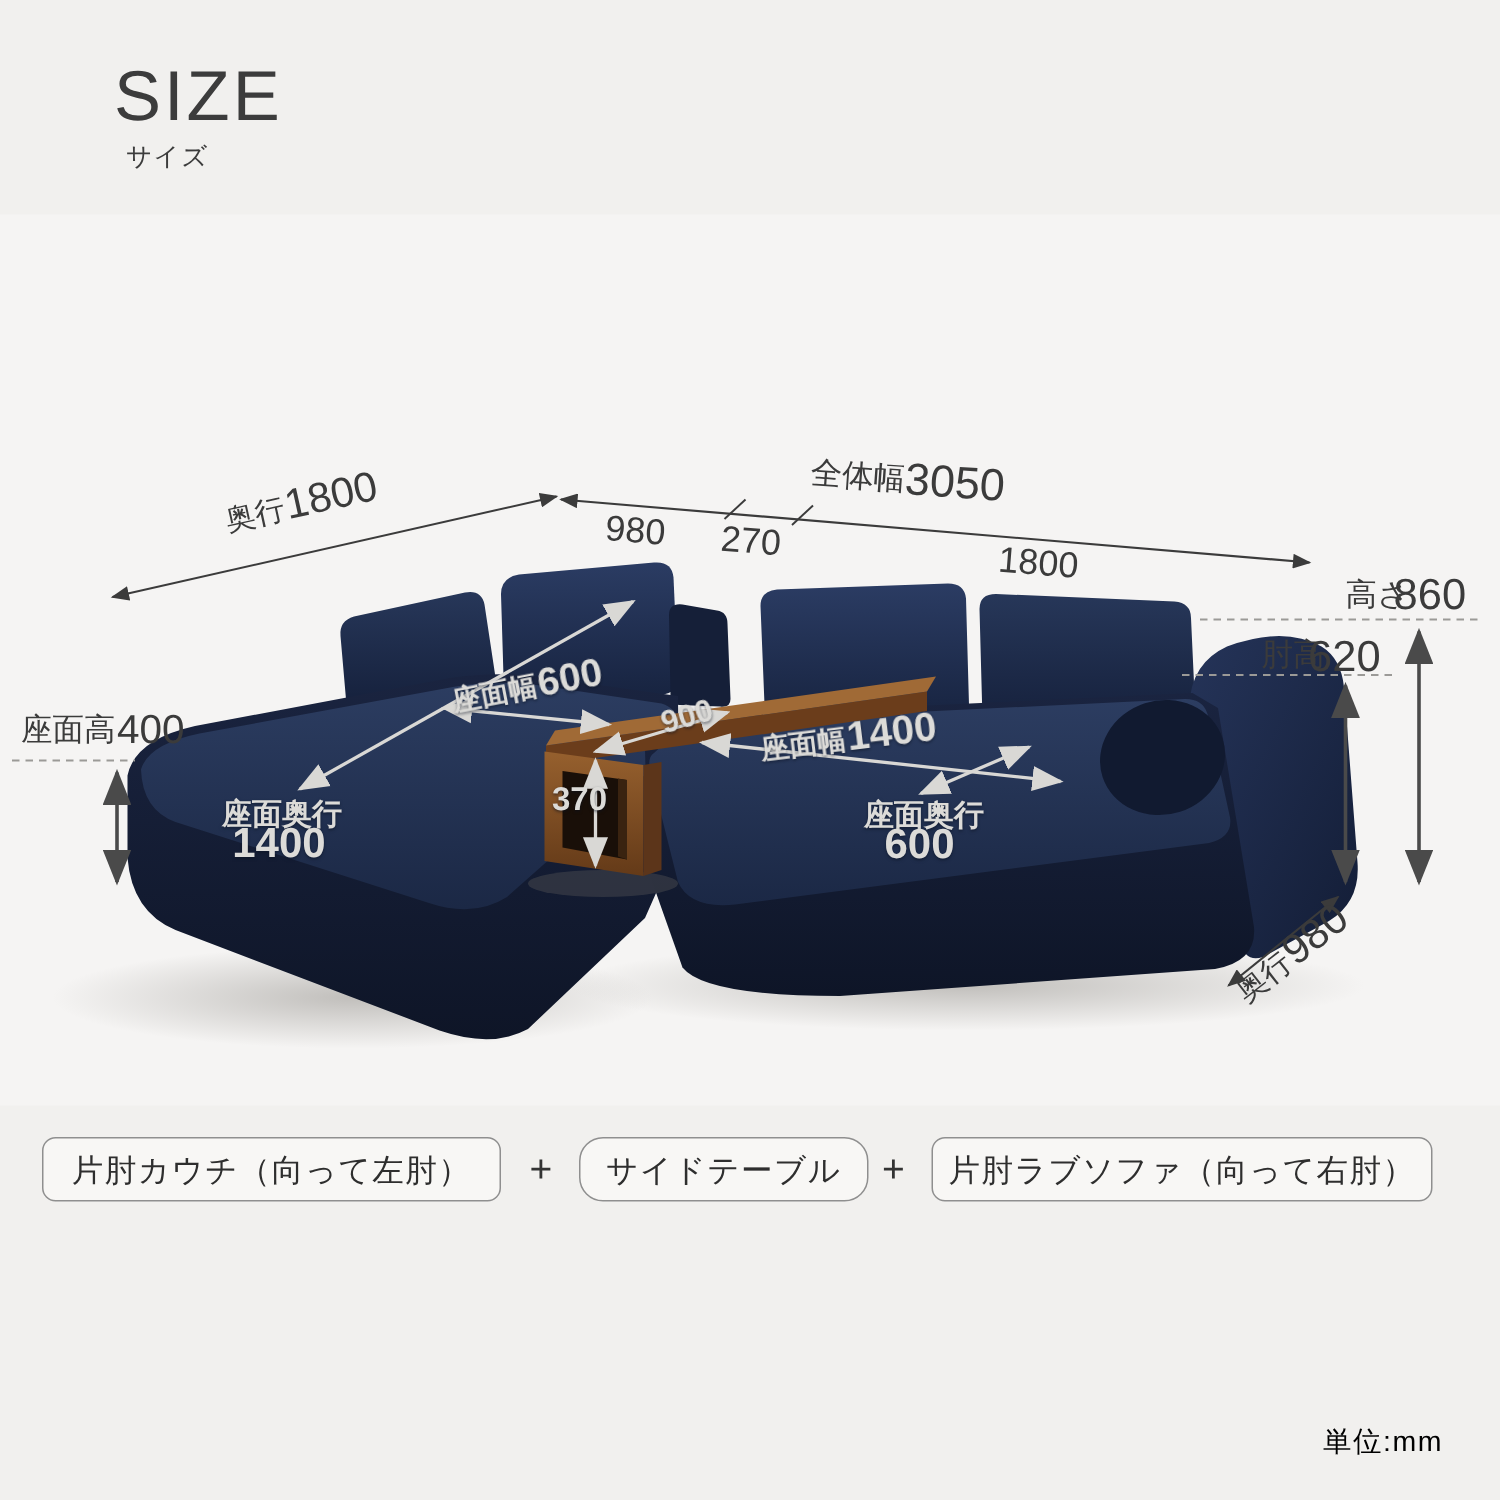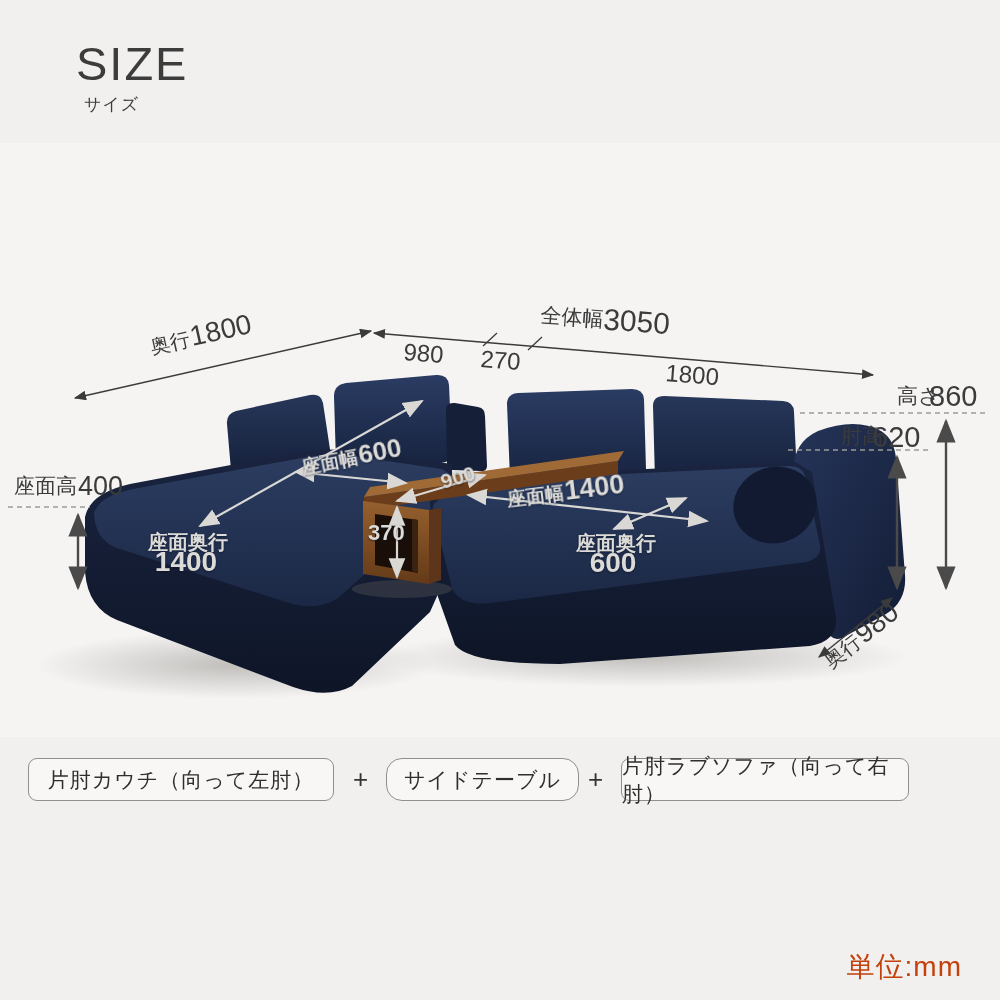--- a/index.html
+++ b/index.html
@@ -22,21 +22,21 @@
   .varr{stroke:#4a4a4a;stroke-width:2.4;fill:none;}
   .warr{stroke:#d9d8d5;stroke-width:2.2;fill:none;}
   .dashl{stroke:#9b9a97;stroke-width:1.3;stroke-dasharray:5 4;fill:none;}
   .legend{position:absolute;left:0;top:758px;width:1000px;height:46px;}
   .lbox{
     position:absolute;height:43px;border:1.5px solid #8f8f8f;border-radius:9px;
     background:rgba(253,253,252,.55);display:flex;align-items:center;justify-content:center;
     font-size:21px;color:#2e2e2e;letter-spacing:1px;box-sizing:border-box;
   }
   .lplus{position:absolute;top:6px;font-size:26px;color:#333;font-weight:500;}
-  .unit{position:absolute;right:38px;top:948px;font-size:28px;color:#c2410c;letter-spacing:1px;}
+  .unit{position:absolute;right:38px;top:948px;font-size:19px;color:#000000;letter-spacing:1px;}
 </style>
 </head>
 <body>
 
 <div class="page">
 
   <div class="hdr">
     <h1>SIZE</h1>
     <p>サイズ</p>
   </div>
@@ -193,18 +193,18 @@
       <text class="tk" x="0" y="0" font-size="20">奥行</text>
       <text class="tv" x="41" y="1" font-size="28">980</text>
     </g>
   </svg>
 
   <div class="legend">
     <div class="lbox" style="left:28px;width:306px;">片肘カウチ（向って左肘）</div>
     <div class="lplus" style="left:353px;">+</div>
     <div class="lbox" style="left:386px;width:193px;border-radius:16px;">サイドテーブル</div>
     <div class="lplus" style="left:588px;">+</div>
-    <div class="lbox" style="left:621px;width:288px;">片肘ラブソファ（向って右肘）</div>
+    <div class="lbox" style="left:621px;width:334px;">片肘ラブソファ（向って右肘）</div>
   </div>
 
   <div class="unit">単位:mm</div>
 
 </div>
 
 </body></html>

